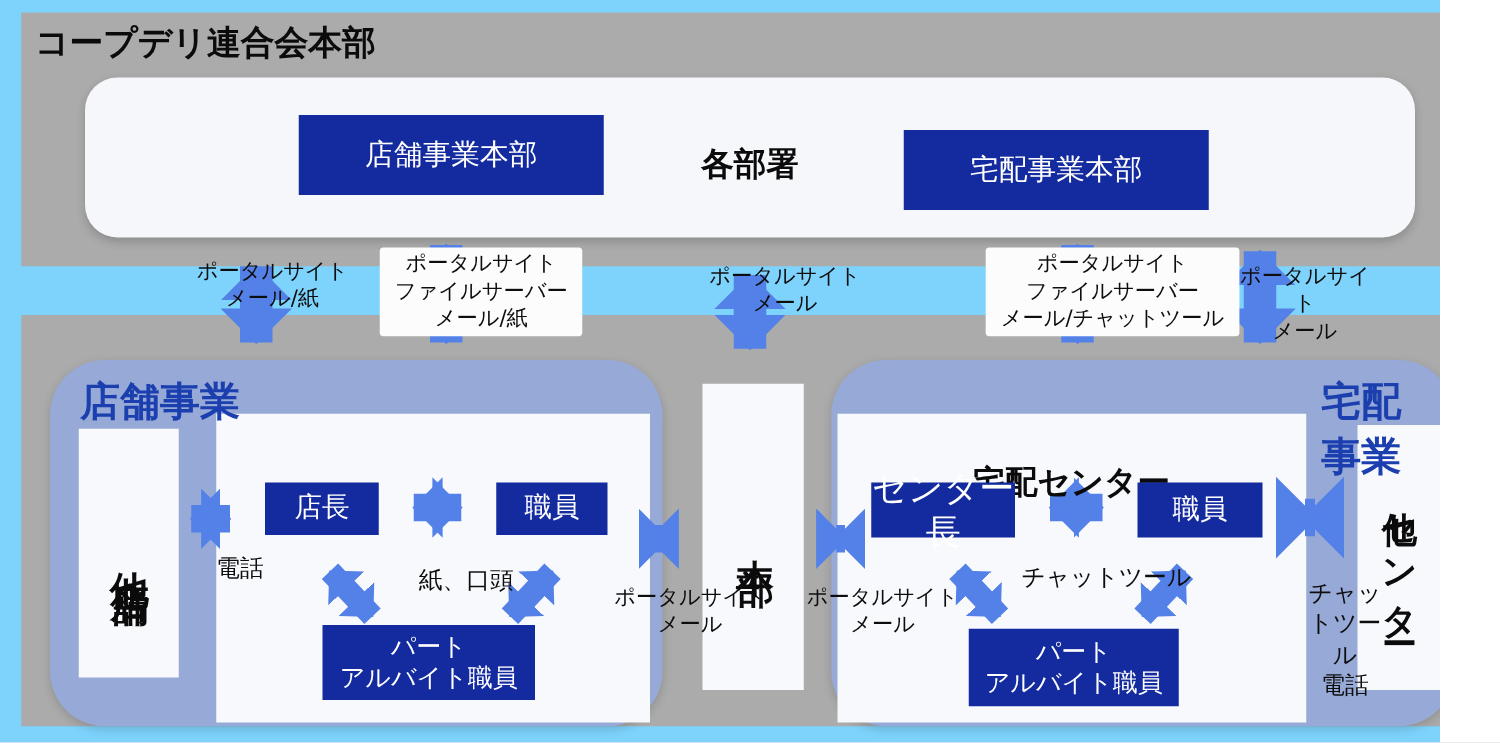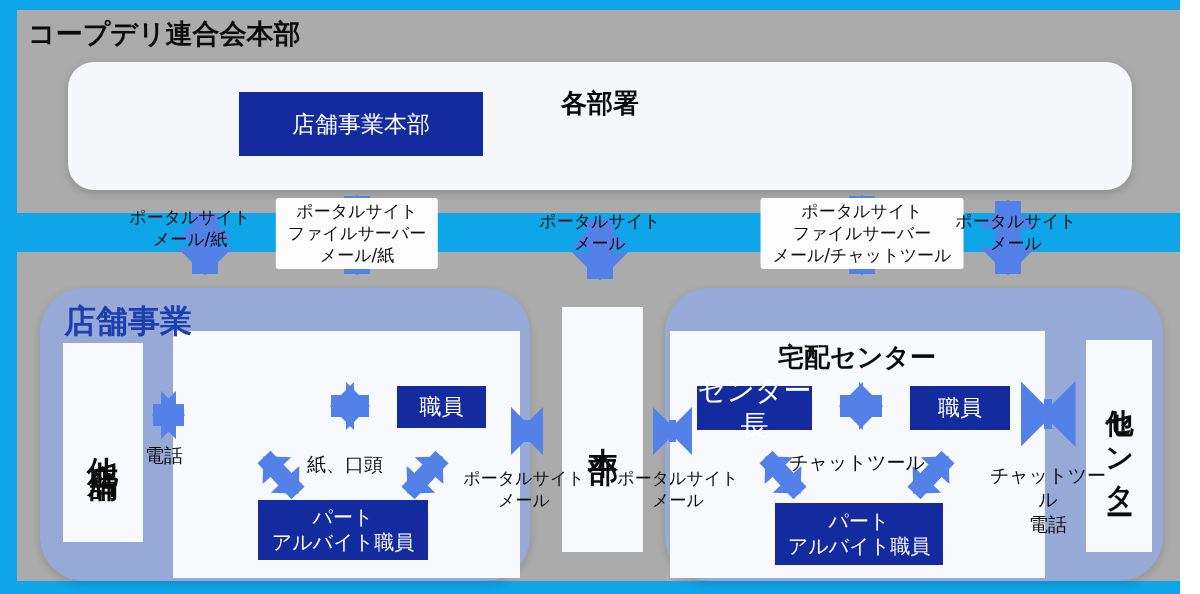--- a/index.html
+++ b/index.html
@@ -1,35 +1,36 @@
 <!DOCTYPE html>
 <html><head>
 <meta charset="utf-8">
 <style>
   html,body{margin:0;padding:0;background:#ffffff;}
   #stage{
     position:relative;width:1152px;height:594px;overflow:hidden;
     font-family:"DejaVu Sans","Liberation Sans",sans-serif;
-    color:#111;background:#0ea5e9;padding-left:28px;
+    color:#111;background:#7dd3fc;
   }
   .abs{position:absolute;}
   .gray-band{background:#ababab;}
   .panel{background:#f6f7fb;border-radius:26px;box-shadow:0 3px 8px rgba(0,0,0,.18);}
   .container-blue{background:#97a9d6;border-radius:44px;box-shadow:0 3px 8px rgba(0,0,0,.15);}
   .white-box{background:#f8f9fd;}
   .navy-box{
     background:#132b9e;color:#ffffff;display:flex;align-items:center;justify-content:center;
     text-align:center;font-size:23px;line-height:1.25;white-space:pre-line;
   }
   .sec-title{font-weight:bold;font-size:27px;color:#0b0b0b;}
-  .big-title{font-weight:bold;font-size:26px;color:#0b0b0b;text-align:center;}
+  .big-title{font-weight:bold;font-size:26px;color:#0b0b0b;text-align:center;margin-top:28px;}
   .div-label{font-weight:bold;font-size:32px;color:#1b3fae;}
   .lbl{
     font-size:17px;line-height:1.28;text-align:center;white-space:pre-line;color:#0d0d0d;
     transform:translateX(-50%);
+    margin-left:28px;
   }
   .lbl.bg{background:#fcfcfc;padding:3px 12px;border-radius:3px;}
   .lbl.big{font-size:19px;}
   .vtext{
     writing-mode:vertical-rl;text-orientation:upright;
     font-weight:bold;color:#0b0b0b;letter-spacing:7px;
     display:flex;align-items:center;justify-content:center;
   }
   .z1{z-index:1}.z2{z-index:2}.z3{z-index:3}.z4{z-index:4}.z5{z-index:5}
   svg line{stroke:#5381e8;}
@@ -39,37 +40,40 @@
 
 <div id="stage">
 
   <div class="abs gray-band z1" style="left:17px;top:10px;width:1170px;height:203px;"></div>
   <div class="abs gray-band z1" style="left:17px;top:252px;width:1170px;height:329px;"></div>
 
   <div class="abs sec-title z2" style="left:28px;top:16px;">コープデリ連合会本部</div>
   <div class="abs panel z2" style="left:68px;top:62px;width:1064px;height:128px;"></div>
   <div class="abs big-title z4" style="left:520px;top:86px;width:160px;">各部署</div>
   <div class="abs navy-box z4" style="left:239px;top:92px;width:244px;height:64px;">店舗事業本部</div>
+  <div class="abs navy-box z4" style="left:723px;top:104px;width:244px;height:64px;">宅配事業本部</div>
 
 
   <div class="abs container-blue z2" style="left:40px;top:288px;width:490px;height:293px;"></div>
   <div class="abs div-label z4" style="left:64px;top:300px;">店舗事業</div>
   <div class="abs white-box vtext z2" style="left:63px;top:343px;width:80px;height:199px;font-size:31px;">他店舗</div>
   <div class="abs white-box z2" style="left:173px;top:331px;width:347px;height:247px;"></div>
+  <div class="abs navy-box z4" style="left:212px;top:386px;width:91px;height:42px;font-size:22px;">店長</div>
   <div class="abs navy-box z4" style="left:397px;top:386px;width:89px;height:42px;font-size:22px;">職員</div>
   <div class="abs navy-box z4" style="left:258px;top:500px;width:170px;height:60px;font-size:20px;">パート
 アルバイト職員</div>
   <div class="abs lbl big z5" style="left:164px;top:443px;">電話</div>
   <div class="abs lbl big z5" style="left:345px;top:452px;text-align:center;">紙、口頭</div>
   <div class="abs lbl z5" style="left:524px;top:468px;">ポータルサイト
 メール</div>
 
   <div class="abs white-box vtext z2" style="left:562px;top:307px;width:81px;height:245px;font-size:30px;">本部</div>
 
   <div class="abs container-blue z2" style="left:665px;top:288px;width:498px;height:293px;"></div>
+  <div class="abs div-label z4" style="left:1057px;top:300px;">宅配事業</div>
   <div class="abs white-box z2" style="left:670px;top:331px;width:375px;height:247px;"></div>
   <div class="abs big-title z4" style="left:757px;top:340px;width:200px;font-family:Liberation Serif, serif;">宅配センター</div>
   <div class="abs navy-box z4" style="left:697px;top:386px;width:115px;height:44px;font-size:28px;">センター長</div>
   <div class="abs navy-box z4" style="left:910px;top:386px;width:100px;height:44px;font-size:22px;">職員</div>
   <div class="abs navy-box z4" style="left:775px;top:503px;width:168px;height:62px;font-size:20px;">パート
 アルバイト職員</div>
   <div class="abs lbl big z5" style="left:857px;top:450px;">チャットツール</div>
   <div class="abs lbl big z5" style="left:1048px;top:463px;">チャットツール
 電話</div>
   <div class="abs lbl z5" style="left:678px;top:468px;">ポータルサイト

